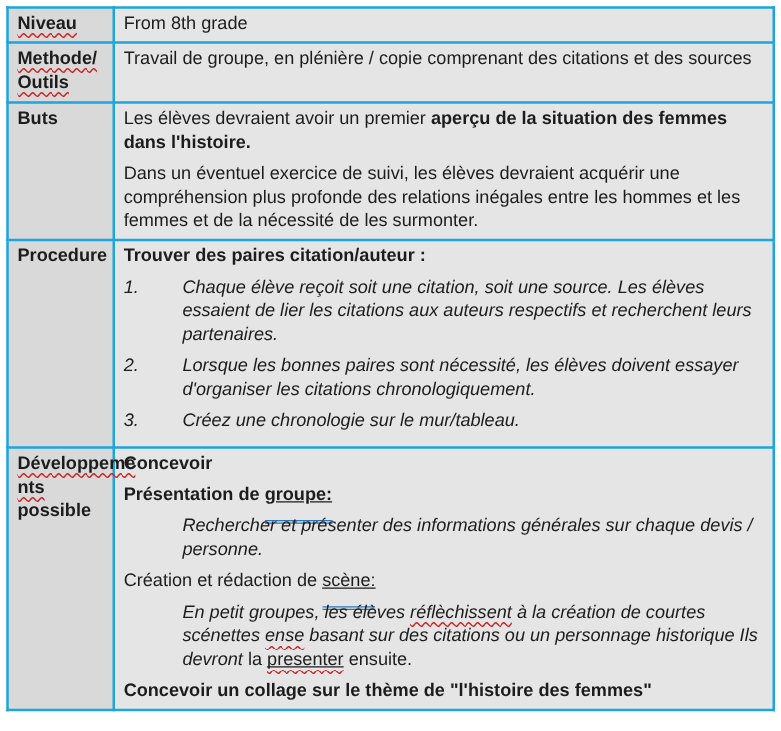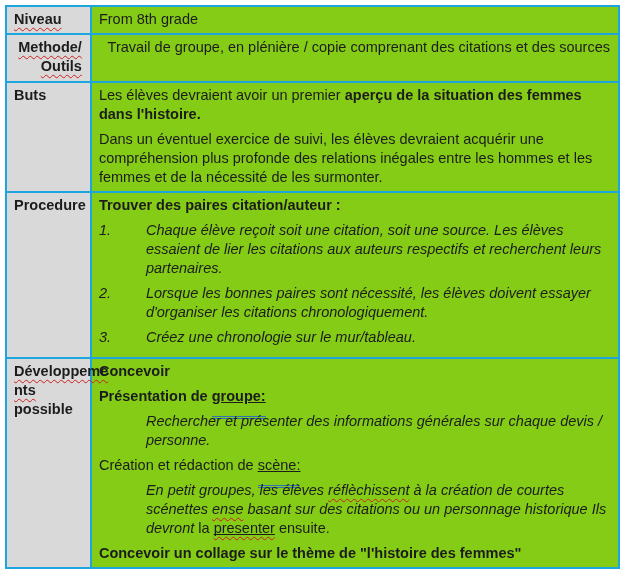--- a/index.html
+++ b/index.html
@@ -26,23 +26,23 @@
   td{
     border:2px solid var(--border);
     vertical-align:top;
     padding:3px 8px 4px 7px;
   }
   td.lbl{
     width:82px;
     background:var(--labelbg);
     font-weight:bold;
   }
-  td.val{width:510px;background:#84cc16;}
+  td.val{width:510px;background:#e5e5e5;}
   tr.r-niveau td,tr.r-duree td{height:26px;}
-  tr.r-methode td{height:48px;text-align:right;}
+  tr.r-methode td{height:48px;}
   tr.r-buts td{height:105px;}
   tr.r-procedure td{height:158px;margin-left:20px;}
   tr.r-dev td{height:210px;}
   p{margin:0 0 6px 0;}
   p:last-child{margin-bottom:0;}
   .b{font-weight:bold;}
   .wavy{
     text-decoration-line:underline;
     text-decoration-style:wavy;
     text-decoration-color:var(--spell);

